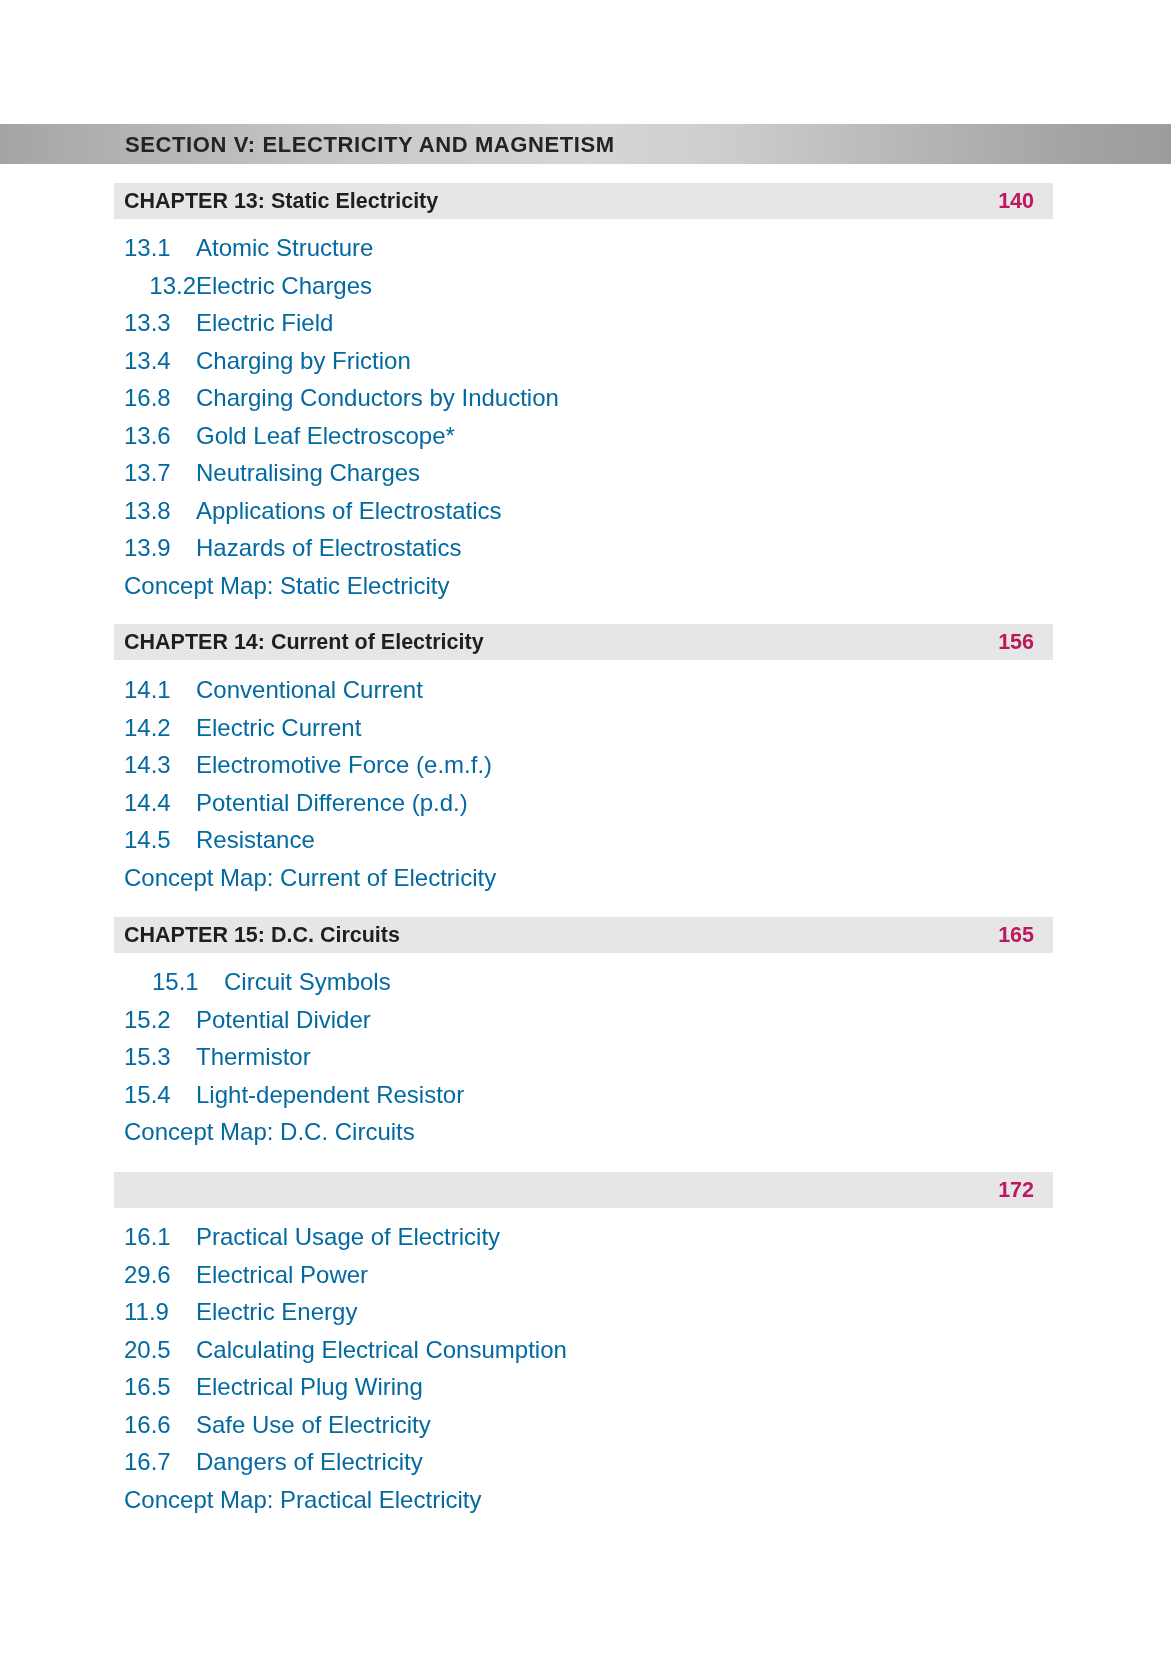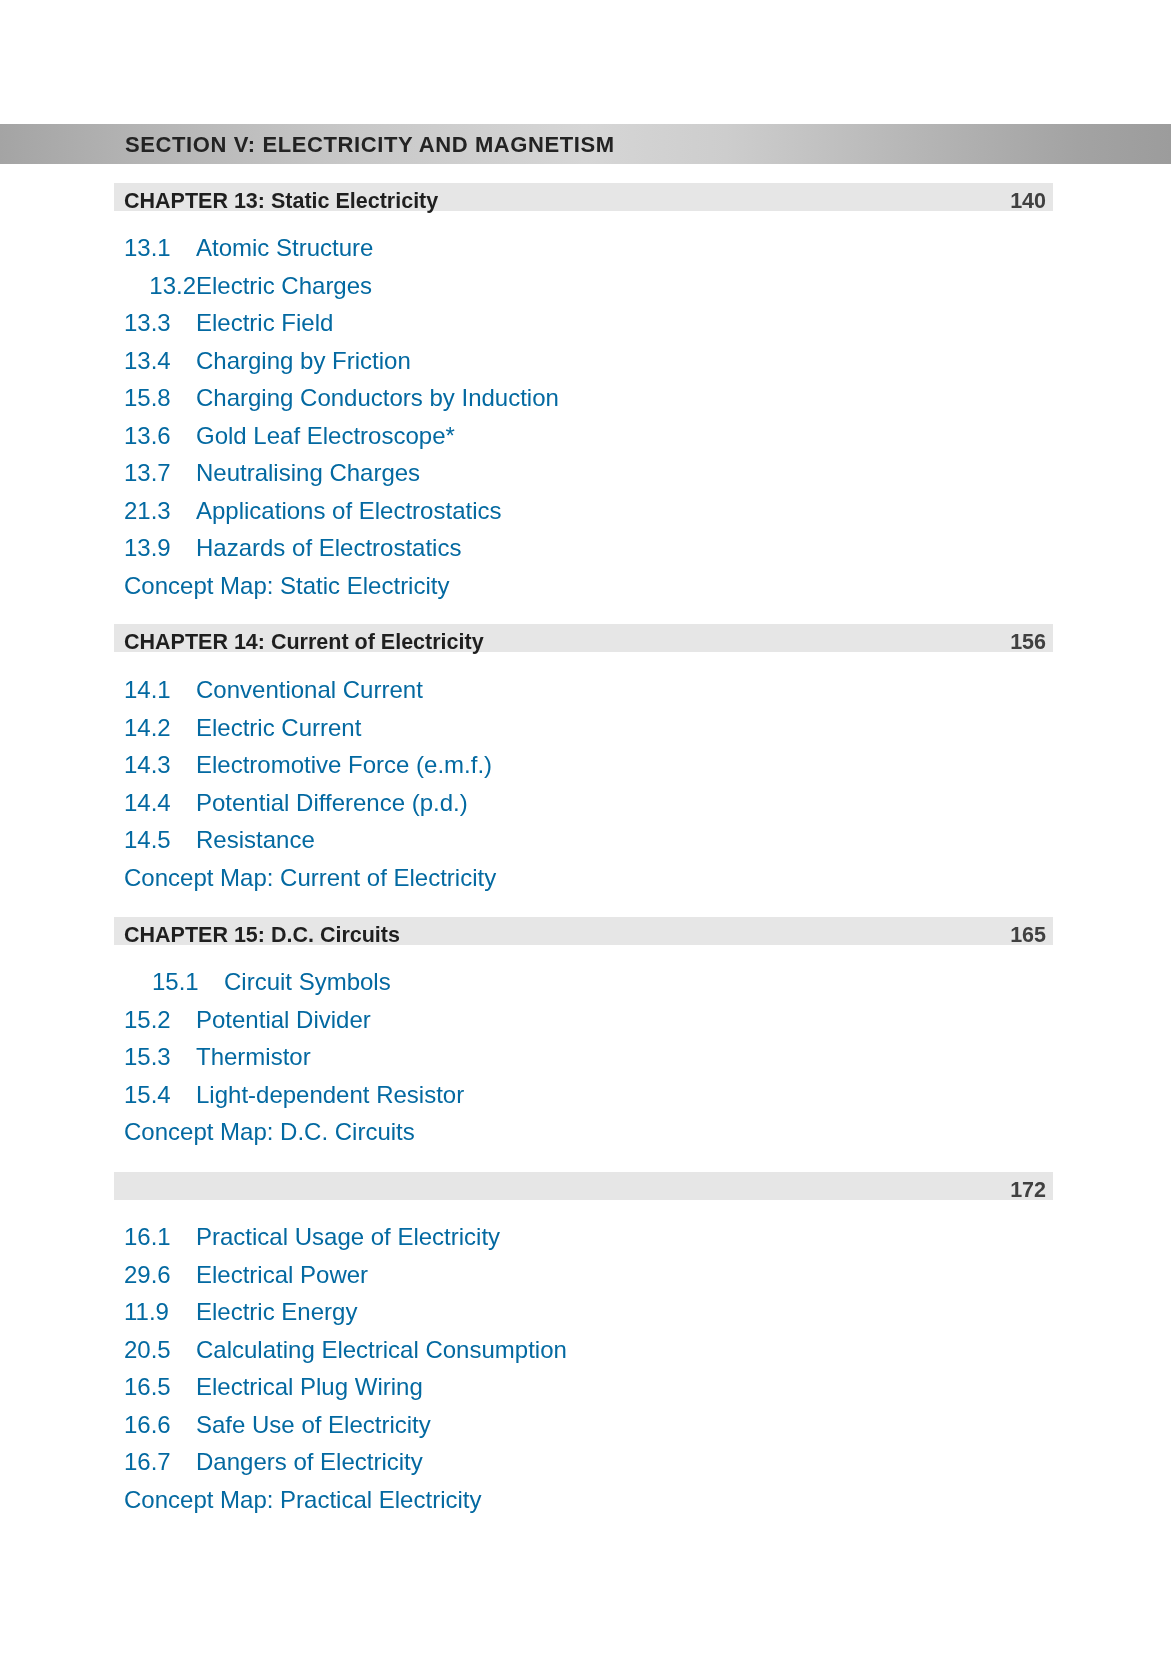--- a/index.html
+++ b/index.html
@@ -12,27 +12,27 @@
     background:linear-gradient(90deg,#a4a4a4 0%,#b4b4b4 12%,#c8c8c8 30%,#d6d6d6 50%,#cdcdcd 62%,#b6b6b6 78%,#a3a3a3 92%,#9c9c9c 100%);
   }
   .section-title {
     position:absolute; left:125px; top:8px; font-size:22px; font-weight:bold;
     letter-spacing:0.6px; color:#232323; white-space:nowrap;
   }
   .chapter {
     position:absolute; left:0; width:1171px;
   }
   .chapter-bar {
-    position:absolute; left:114px; width:939px; height:28px; background:#e6e6e6;
+    position:absolute; left:114px; width:939px; height:36px; background:#e6e6e6;
   }
   .chapter-title {
     position:absolute; left:10px; top:6px; font-size:21.5px; font-weight:bold; color:#1f1f1f; white-space:nowrap;
   }
   .chapter-page {
-    position:absolute; right:7px; top:6px; font-size:21.5px; font-weight:bold; color:#404040;
+    position:absolute; right:19px; top:6px; font-size:21.5px; font-weight:bold; color:#be185d;
   }
   .item {
     position:absolute; left:124px; height:36px; font-size:24px; color:#0369a1; white-space:nowrap; line-height:36px;
   }
   .item .num { display:inline-block; width:72px; }
 </style>
 </head>
 <body>
 
 <div class="section-banner">
@@ -41,24 +41,24 @@
 
 <div class="chapter">
   <div class="chapter-bar" style="top:183px;">
     <span class="chapter-title">CHAPTER 13:  Static Electricity</span>
     <span class="chapter-page">140</span>
   </div>
   <div class="item" style="top:230px;"><span class="num">13.1</span><span>Atomic Structure</span></div>
   <div class="item" style="top:267.5px;text-align:right;"><span class="num">13.2</span><span>Electric Charges</span></div>
   <div class="item" style="top:305px;"><span class="num">13.3</span><span>Electric Field</span></div>
   <div class="item" style="top:342.5px;"><span class="num">13.4</span><span>Charging by Friction</span></div>
-  <div class="item" style="top:380px;"><span class="num">15.8</span><span>Charging Conductors by Induction</span></div>
+  <div class="item" style="top:380px;"><span class="num">16.8</span><span>Charging Conductors by Induction</span></div>
   <div class="item" style="top:417.5px;"><span class="num">13.6</span><span>Gold Leaf Electroscope*</span></div>
   <div class="item" style="top:455px;"><span class="num">13.7</span><span>Neutralising Charges</span></div>
-  <div class="item" style="top:492.5px;"><span class="num">21.3</span><span>Applications of Electrostatics</span></div>
+  <div class="item" style="top:492.5px;"><span class="num">13.8</span><span>Applications of Electrostatics</span></div>
   <div class="item" style="top:530px;"><span class="num">13.9</span><span>Hazards of Electrostatics</span></div>
   <div class="item" style="top:567.5px;">Concept Map: Static Electricity</div>
 </div>
 
 <div class="chapter">
   <div class="chapter-bar" style="top:624px;">
     <span class="chapter-title">CHAPTER 14:  Current of Electricity</span>
     <span class="chapter-page">156</span>
   </div>
   <div class="item" style="top:672px;"><span class="num">14.1</span><span>Conventional Current</span></div>

